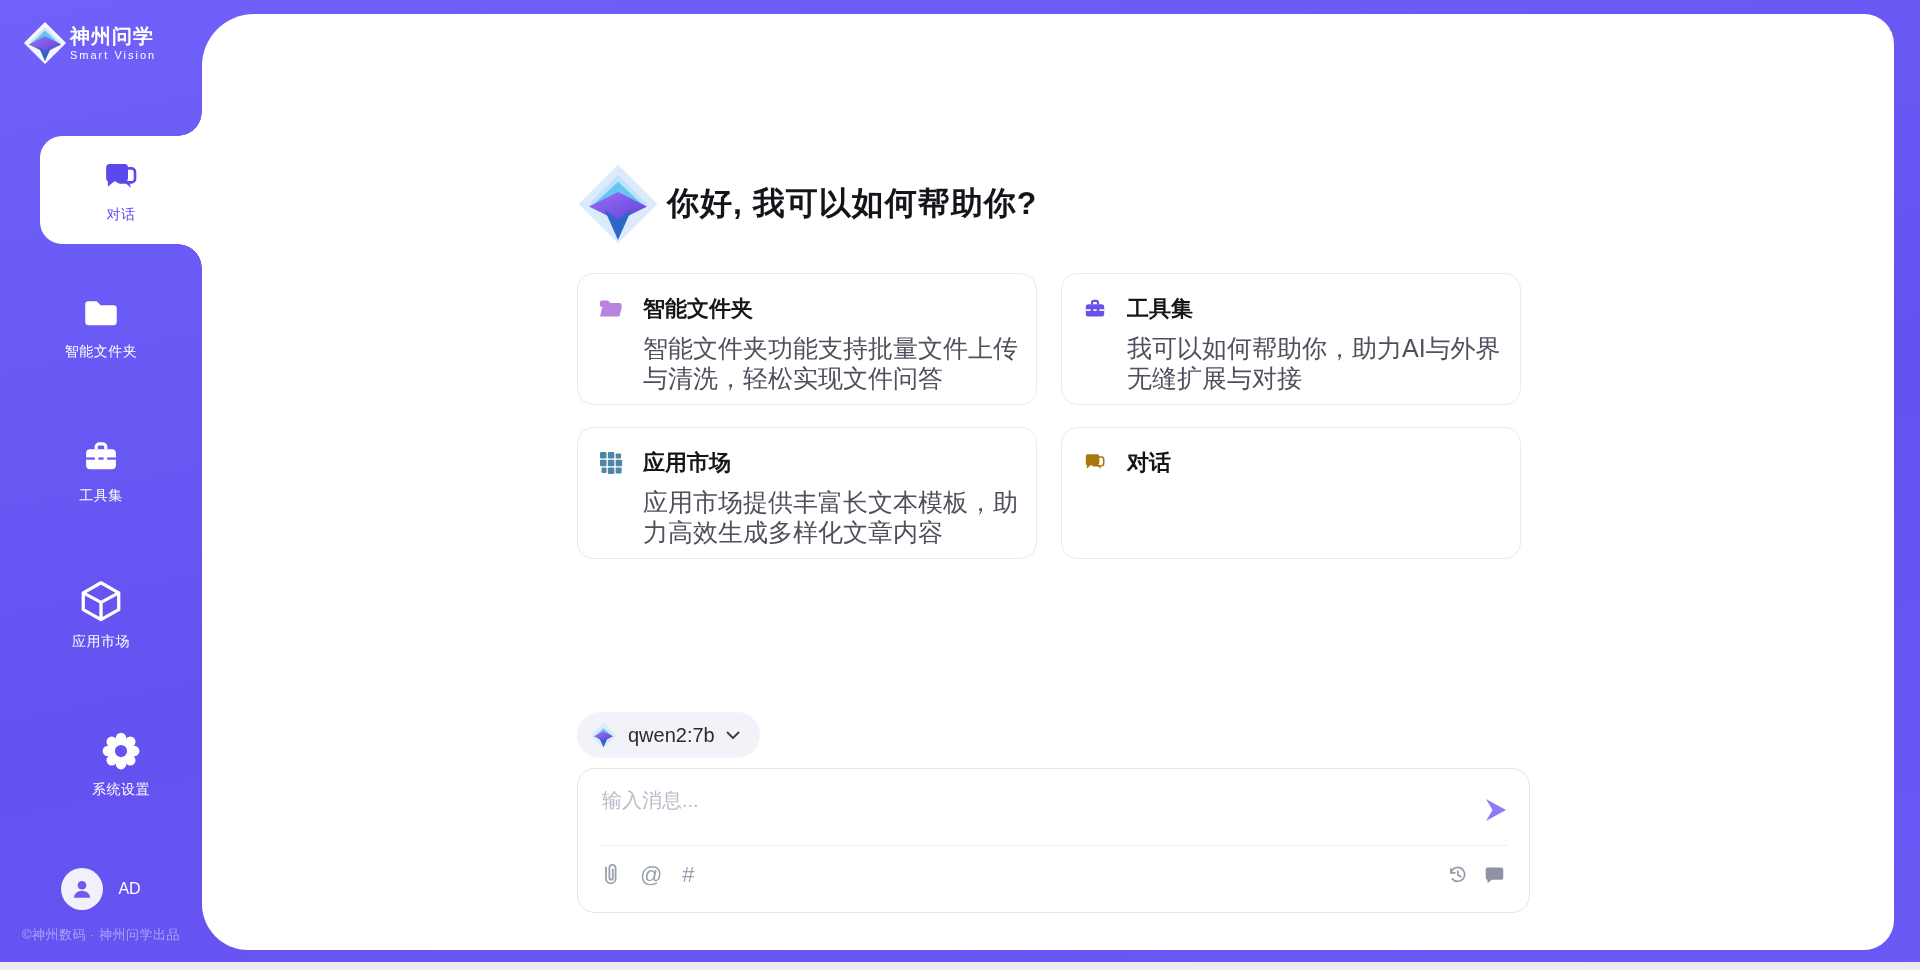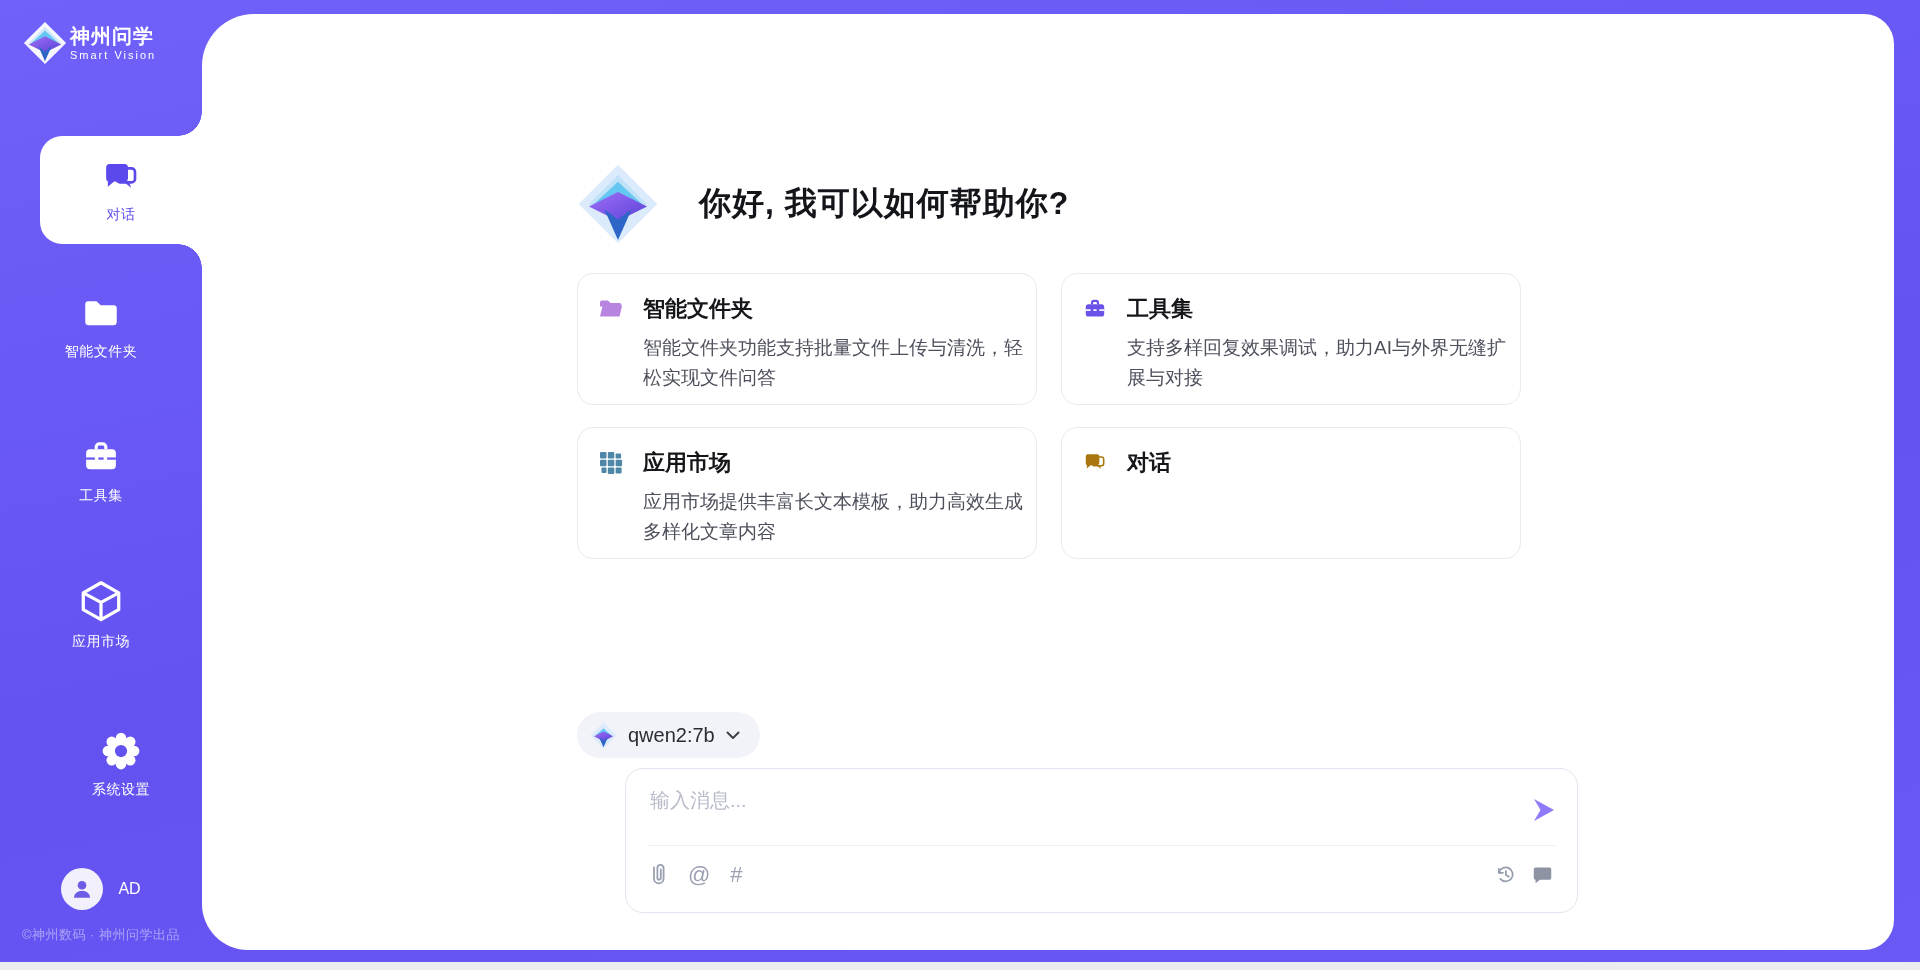--- a/index.html
+++ b/index.html
@@ -46,45 +46,45 @@
   .user-name { font-size:16px; font-weight:500; color:#fff; }
   .sidebar-footer { position:absolute; top:926px; left:0; width:202px; text-align:center; font-size:13px; color:rgba(255,255,255,.45); letter-spacing:.5px; }
 
   
   .panel {
     position:absolute; left:202px; top:14px; right:26px; bottom:20px;
     background:#fff; border-radius:52px 30px 30px 46px;
   }
   .content { position:absolute; left:375px; top:0; width:944px; }
 
-  .greeting { margin-top:149px; display:flex; align-items:center; gap:40px; }
+  .greeting { margin-top:149px; display:flex; align-items:center; gap:8px; }
   .greeting-logo { width:82px; height:82px; }
   .greeting-text { font-size:32px; font-weight:700; color:#14151a; letter-spacing:1px; }
 
   .cards { margin-top:28px; display:grid; grid-template-columns:460px 460px; gap:22px 24px; }
   .card {
     width:460px; height:132px; border:1.5px solid #e8eaf2; border-radius:16px;
     padding:22px 20px 0 20px; background:#fff; cursor:pointer;
   }
   .card-head { display:flex; align-items:center; gap:19px; }
   .card-icon { width:26px; height:26px; flex:0 0 auto; }
   .card-title { font-size:22px; font-weight:700; color:#15161a; line-height:26px; }
-  .card-desc { margin:11px 16px 0 45px; width:394px; font-size:19px; line-height:30px; color:#4e505c; }
+  .card-desc { margin:11px 16px 0 45px; width:394px; font-size:25px; line-height:30px; color:#4e505c; }
   .c0 { color:#b784e0; } .c1 { color:#6a52e8; } .c2 { color:#4e86a8; } .c3 { color:#a9770e; }
 
   .model-pill {
     margin-top:153px; display:inline-flex; align-items:center; gap:11px;
     height:46px; padding:0 20px 0 13px; border-radius:23px; background:#f2f3f9; cursor:pointer;
   }
   .model-pill .pill-logo { width:27px; height:27px; }
   .model-name { font-size:20px; color:#2a2b33; font-weight:500; }
 
   .composer {
     margin-top:10px; width:953px; height:145px; position:relative;
-    border:1.6px solid #e2e5ef; border-radius:18px; background:#fff;margin-left:48px;
+    border:1.6px solid #e2e5ef; border-radius:18px; background:#fff;
   }
   .composer textarea {
     position:absolute; left:24px; top:18px; width:860px; height:50px;
     border:none; outline:none; resize:none; background:transparent;
     font-family:inherit; font-size:20px; color:#3a3b44;
   }
   .composer textarea::placeholder { color:#b7bbc9; }
   .send-btn { position:absolute; right:20px; top:27px; width:28px; height:28px; border:none; background:transparent; cursor:pointer; padding:0; }
   .composer-divider { position:absolute; left:22px; right:22px; top:76px; height:1px; background:#edeff5; }
   .composer-toolbar { position:absolute; left:24px; right:24px; top:94px; display:flex; align-items:center; justify-content:space-between; }
@@ -230,21 +230,21 @@
       <div class="card">
         <div class="card-head">
           <svg class="card-icon c1" viewBox="0 0 48 48">
             <g mask="url(#bc2)">
               <rect x="7" y="15" width="34" height="23" rx="5" fill="currentColor"></rect>
               <path d="M18.5 15 v-2.5 a3.5 3.5 0 0 1 3.5 -3.5 h4 a3.5 3.5 0 0 1 3.5 3.5 V15" fill="none" stroke="currentColor" stroke-width="4"></path>
             </g>
           </svg>
           <span class="card-title">工具集</span>
         </div>
-        <p class="card-desc">支持多样回复效果调试，助力AI与外界无缝扩展与对接</p>
+        <p class="card-desc">我可以如何帮助你，助力AI与外界无缝扩展与对接</p>
       </div>
 
       <div class="card">
         <div class="card-head">
           <svg class="card-icon c2" viewBox="0 0 26 26">
             <g fill="currentColor">
               <rect x="2" y="2" width="6.5" height="6.5" rx="1"></rect>
                 <rect x="9.8" y="2" width="6.5" height="6.5" rx="1"></rect>
                 <rect x="17.6" y="3.5" width="5.5" height="5" rx="1"></rect>
               <rect x="2" y="9.8" width="6.5" height="6.5" rx="1"></rect>

